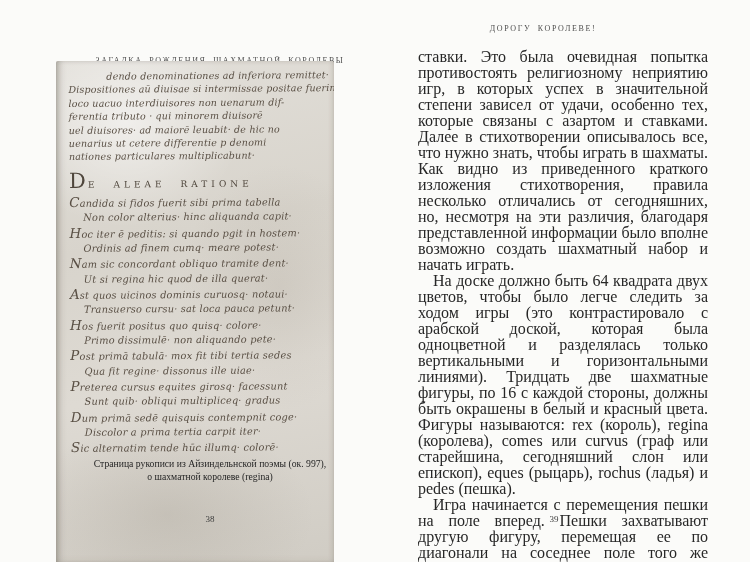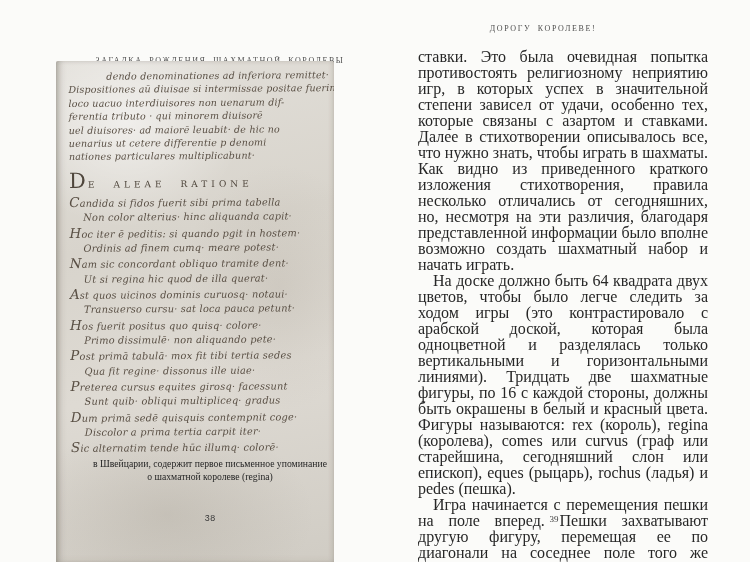--- a/index.html
+++ b/index.html
@@ -72,21 +72,21 @@
     text-align:center;
     font-size:9.7px;line-height:12.8px;
     color:#252525;
   }
 
   
   .page-number{
     position:absolute;top:514px;
     font-size:9px;color:#3a3a3a;text-align:center;
   }
-  .page-number.left{left:40px;width:340px;font-family:Liberation Mono, monospace;}
+  .page-number.left{left:40px;width:340px;}
   .page-number.right{left:409px;width:290px;}
 
   
   .body-text{
     position:absolute;left:418px;top:49px;width:290px;
     font-size:16px;
     line-height:16px;
     text-align:justify;
     color:#272727;
   }
@@ -131,21 +131,21 @@
         <div class="ms-line">Sunt quib· obliqui multipliceq· gradus</div>
         <div class="ms-line">Dum primā sedē quisquis contempnit coge·</div>
         <div class="ms-line">Discolor a prima tertia carpit iter·</div>
         <div class="ms-line">Sic alternatim tende hūc illumq· colorē·</div>
 
       </div>
     </div>
   </div>
 
   <div class="caption">
-    <div>в Швейцарии, содержит первое письменное упоминание</div>
+    <div>Страница рукописи из Айзиндельнской поэмы (ок. 997),</div>
     <div>о шахматной королеве (regina)</div>
   </div>
 
   <div class="body-text">
     <p class="para">ставки. Это была очевидная попытка противостоять религиозному неприятию игр, в которых успех в значительной степени зависел от удачи, особенно тех, которые связаны с азартом и ставками. Далее в стихотворении описывалось все, что нужно знать, чтобы играть в шахматы. Как видно из приведенного краткого изложения стихотворения, правила несколько отличались от сегодняшних, но, несмотря на эти различия, благодаря представленной информации было вполне возможно создать шахматный набор и начать играть.</p>
     <p class="para indent">На доске должно быть 64 квадрата двух цветов, чтобы было легче следить за ходом игры (это контрастировало с арабской доской, которая была одноцветной и разделялась только вертикальными и горизонтальными линиями). Тридцать две шахматные фигуры, по 16 с каждой стороны, должны быть окрашены в белый и красный цвета. Фигуры называются: rex (король), regina (королева), comes или curvus (граф или старейшина, сегодняшний слон или епископ), eques (рыцарь), rochus (ладья) и pedes (пешка).</p>
     <p class="para indent">Игра начинается с перемещения пешки на поле вперед. Пешки захватывают другую фигуру, перемещая ее по диагонали на соседнее поле того же цвета. Король может переместиться на любую соседнюю клетку, а королева ходит только на соседнюю клетку по диагонали, всегда одного цвета (что сделало ее самой слабой фигурой на доске после пешки). Пешка, достигшая восьмого ряда, может впоследствии передвигаться как королева, при условии, что на доске до этого не было еще одной королевы. Граф, или старейшина, перемещается по диагонали на третью клетку своего первоначального цвета. Рыцарь перемещается на третью клетку другого цвета — два шага вперед по прямой, один шаг по диагонали. Ладья перемещается по прямой так далеко, как пожелает игрок. Рыцари</p>
   </div>
 
   <div class="page-number left">38</div>

